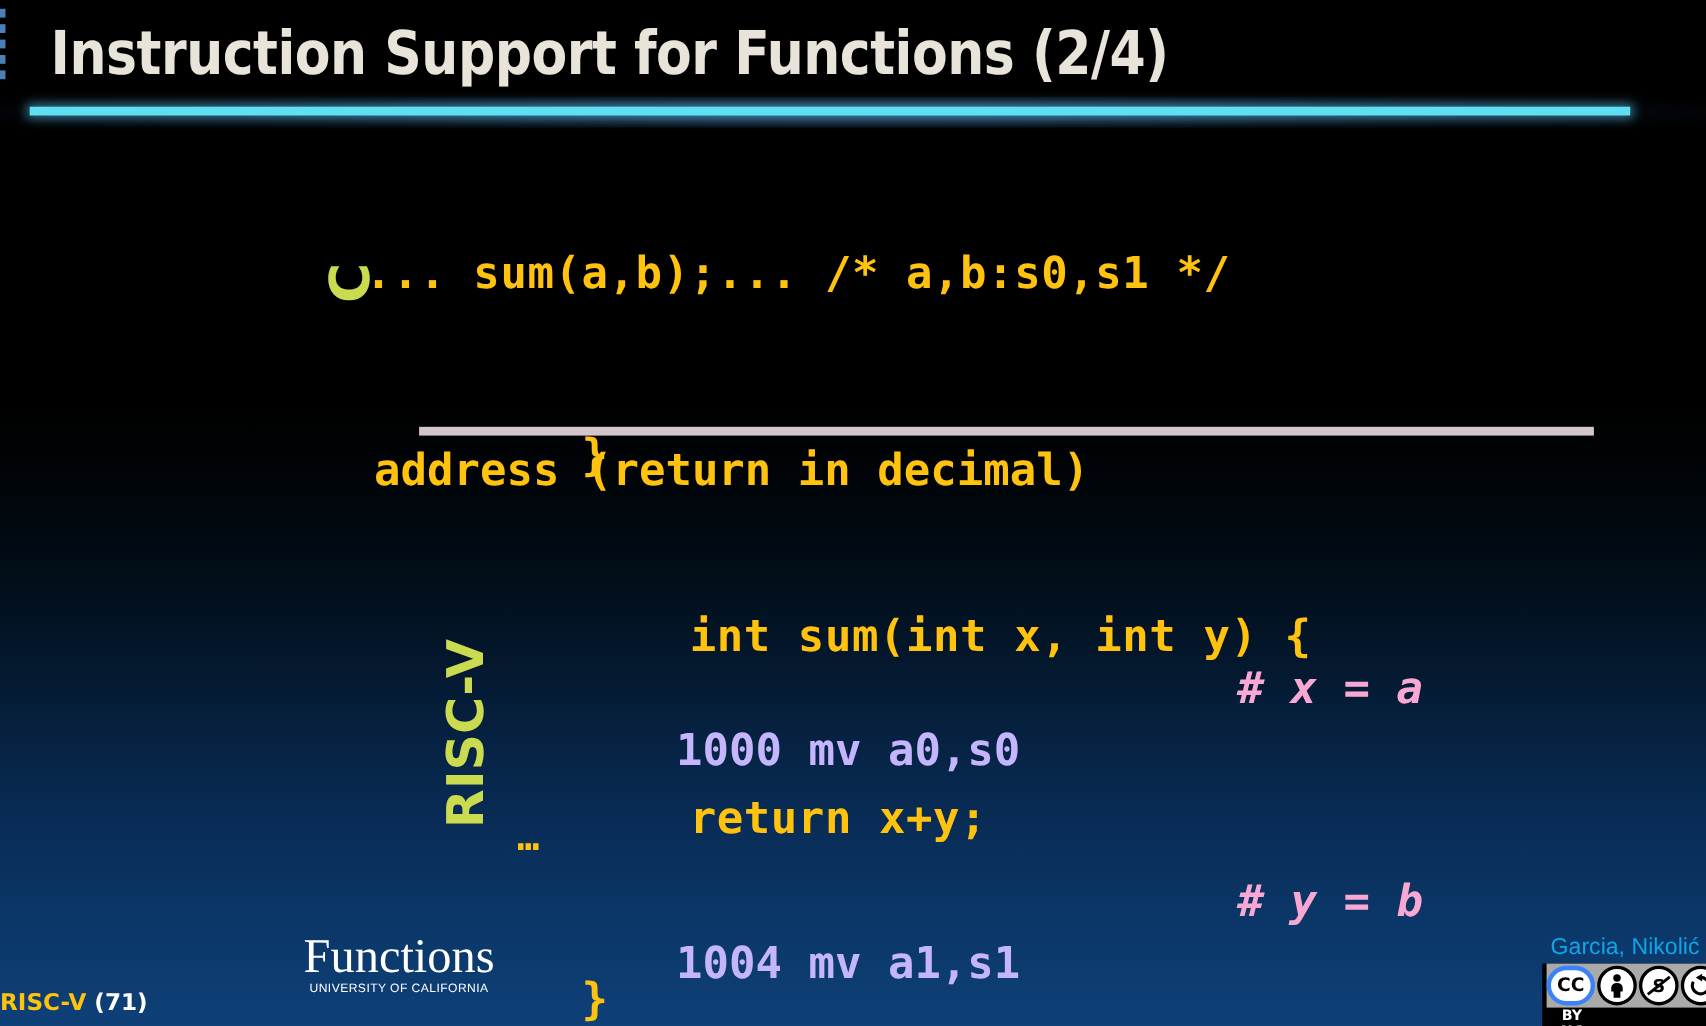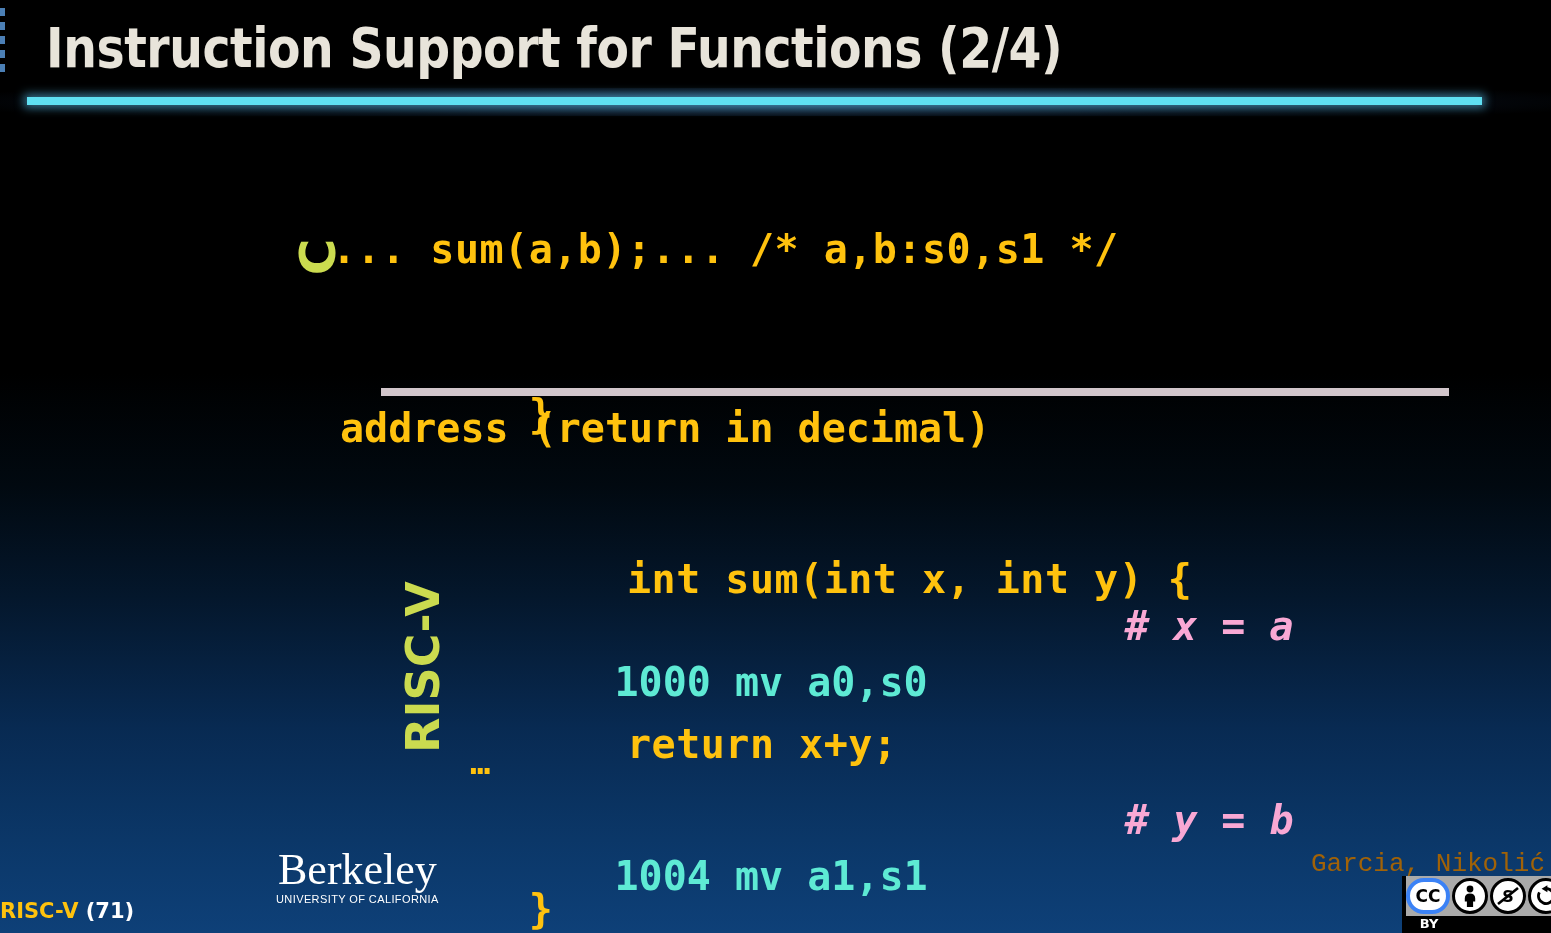--- a/index.html
+++ b/index.html
@@ -169,21 +169,21 @@
     font-weight: bold;
     font-size: 40px;
     white-space: pre;
   }
   .asm-row {
     position: relative;
     height: 56px;
     line-height: 56px;
     white-space: pre;
   }
-  .asm-instr { color: #5eead4; white-space: pre; }
+  .asm-instr { color: #c4b5fd; white-space: pre; }
   .asm-comment {
     position: absolute;
     left: 0;
     top: 0;
     color: #f9a8d4;
     font-style: italic;
     white-space: pre;
   }
 
   .ellipsis-row {
@@ -243,23 +243,23 @@
     font-size: 21px;
   }
   .footer-center .fc-gold { color: #ffc20e; }
   .footer-center .fc-white { color: #ffffff; }
 
   .attrib {
     position: absolute;
     right: 6px;
     top: 849px;
     z-index: 6;
-    color: #a16207;
-    font-family: Liberation Mono, monospace;
-    font-size: 26px;
+    color: #0ea5e9;
+    font-family: Liberation Sans, sans-serif;
+    font-size: 21px;
     white-space: nowrap;
   }
 
   .cc-badge {
     position: absolute;
     left: 1402px;
     top: 876px;
     width: 149px;
     height: 57px;
     background: #000000;
@@ -388,21 +388,21 @@
   <div class="ellipsis-row">…</div>
 
   <div class="asm-tail">
     <div class="asm-row">
       
     </div>
     
   </div>
 
   <div class="berkeley-logo">
-    <div class="berkeley-word">Berkeley</div>
+    <div class="berkeley-word">Functions</div>
     <div class="berkeley-sub">UNIVERSITY OF CALIFORNIA</div>
   </div>
 
   <div class="footer-center">
     <span class="fc-gold">RISC-V</span><span>&nbsp;</span><span class="fc-white">(71)</span>
   </div>
 
   <div class="attrib">Garcia, Nikolić</div>
 
   <div class="cc-badge">

